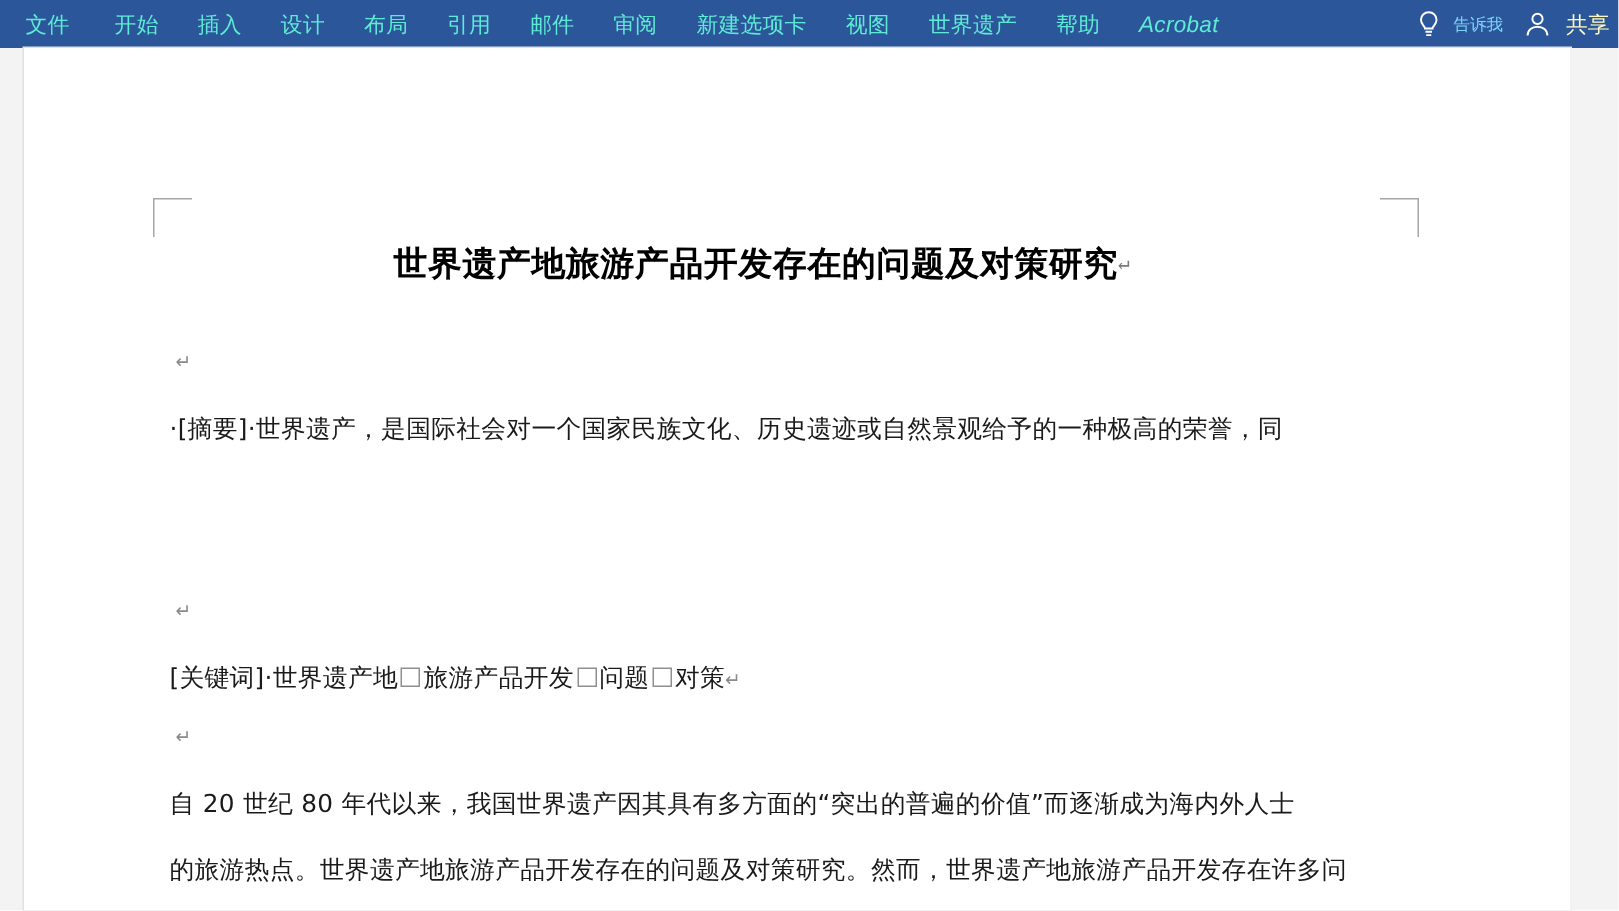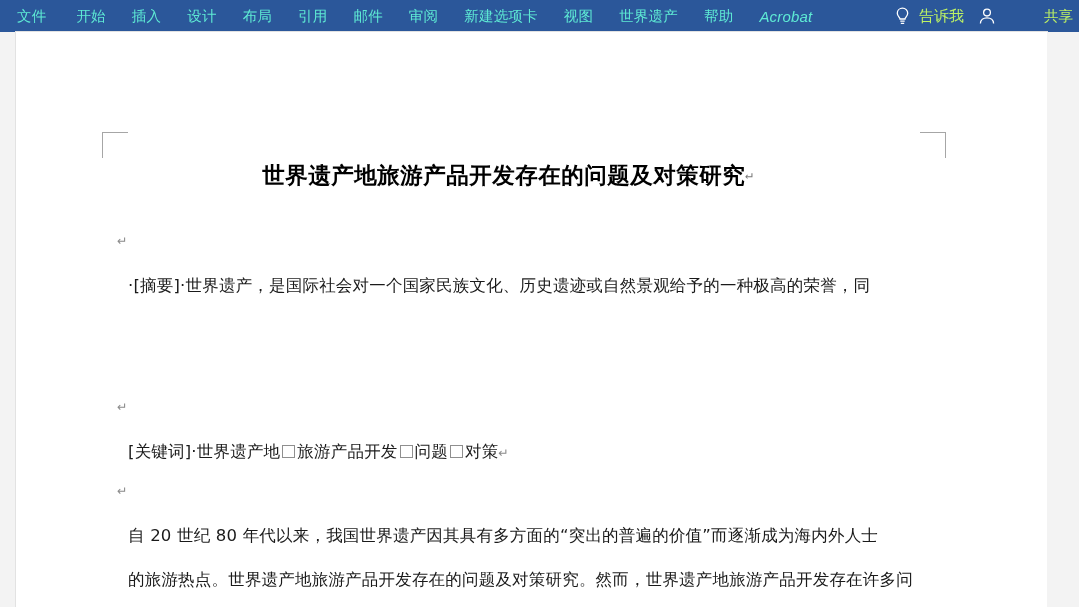--- a/index.html
+++ b/index.html
@@ -48,28 +48,27 @@
     display: flex; align-items: center;
     padding-right: 4px;
   }
   .icon-btn {
     display: flex; align-items: center; justify-content: center;
     width: 30px; height: 32px;
     color: #ffffff;
   }
   .tellme {
     display: flex; align-items: center;
-    font-size: 15px; color: #bef264;
+    font-size: 11px; color: #7dd3fc;
     padding: 0 8px 0 2px;
   }
   .share {
     display: flex; align-items: center;
-    font-size: 14.5px; color: #bef264;
+    font-size: 14.5px; color: #fef9c3;
     padding: 0 2px 0 4px;
-    margin-left: 38px;
   }
   svg { display: block; }
 
   
   .page-bg {
     position: absolute;
     top: 32px; left: 0;
     width: 1079px; height: 575px;
     background: #f3f3f3;
   }
@@ -111,21 +110,21 @@
   }
   .doc-title .pilcrow {
     font-weight: normal;
     font-size: 13px;
     color: #7a7a7a;
     vertical-align: 4px;
   }
 
   .body-block {
     position: absolute;
-    left: 128px;
+    left: 113px;
     width: 790px;
     font-family: "DejaVu Sans", sans-serif;
     font-size: 16.5px;
     line-height: 44px;
     color: #1a1a1a;
     letter-spacing: .2px;
   }
   .b1 { top: 264px; }
   .b2 { top: 430px; }
   .b3 { top: 514px; }

